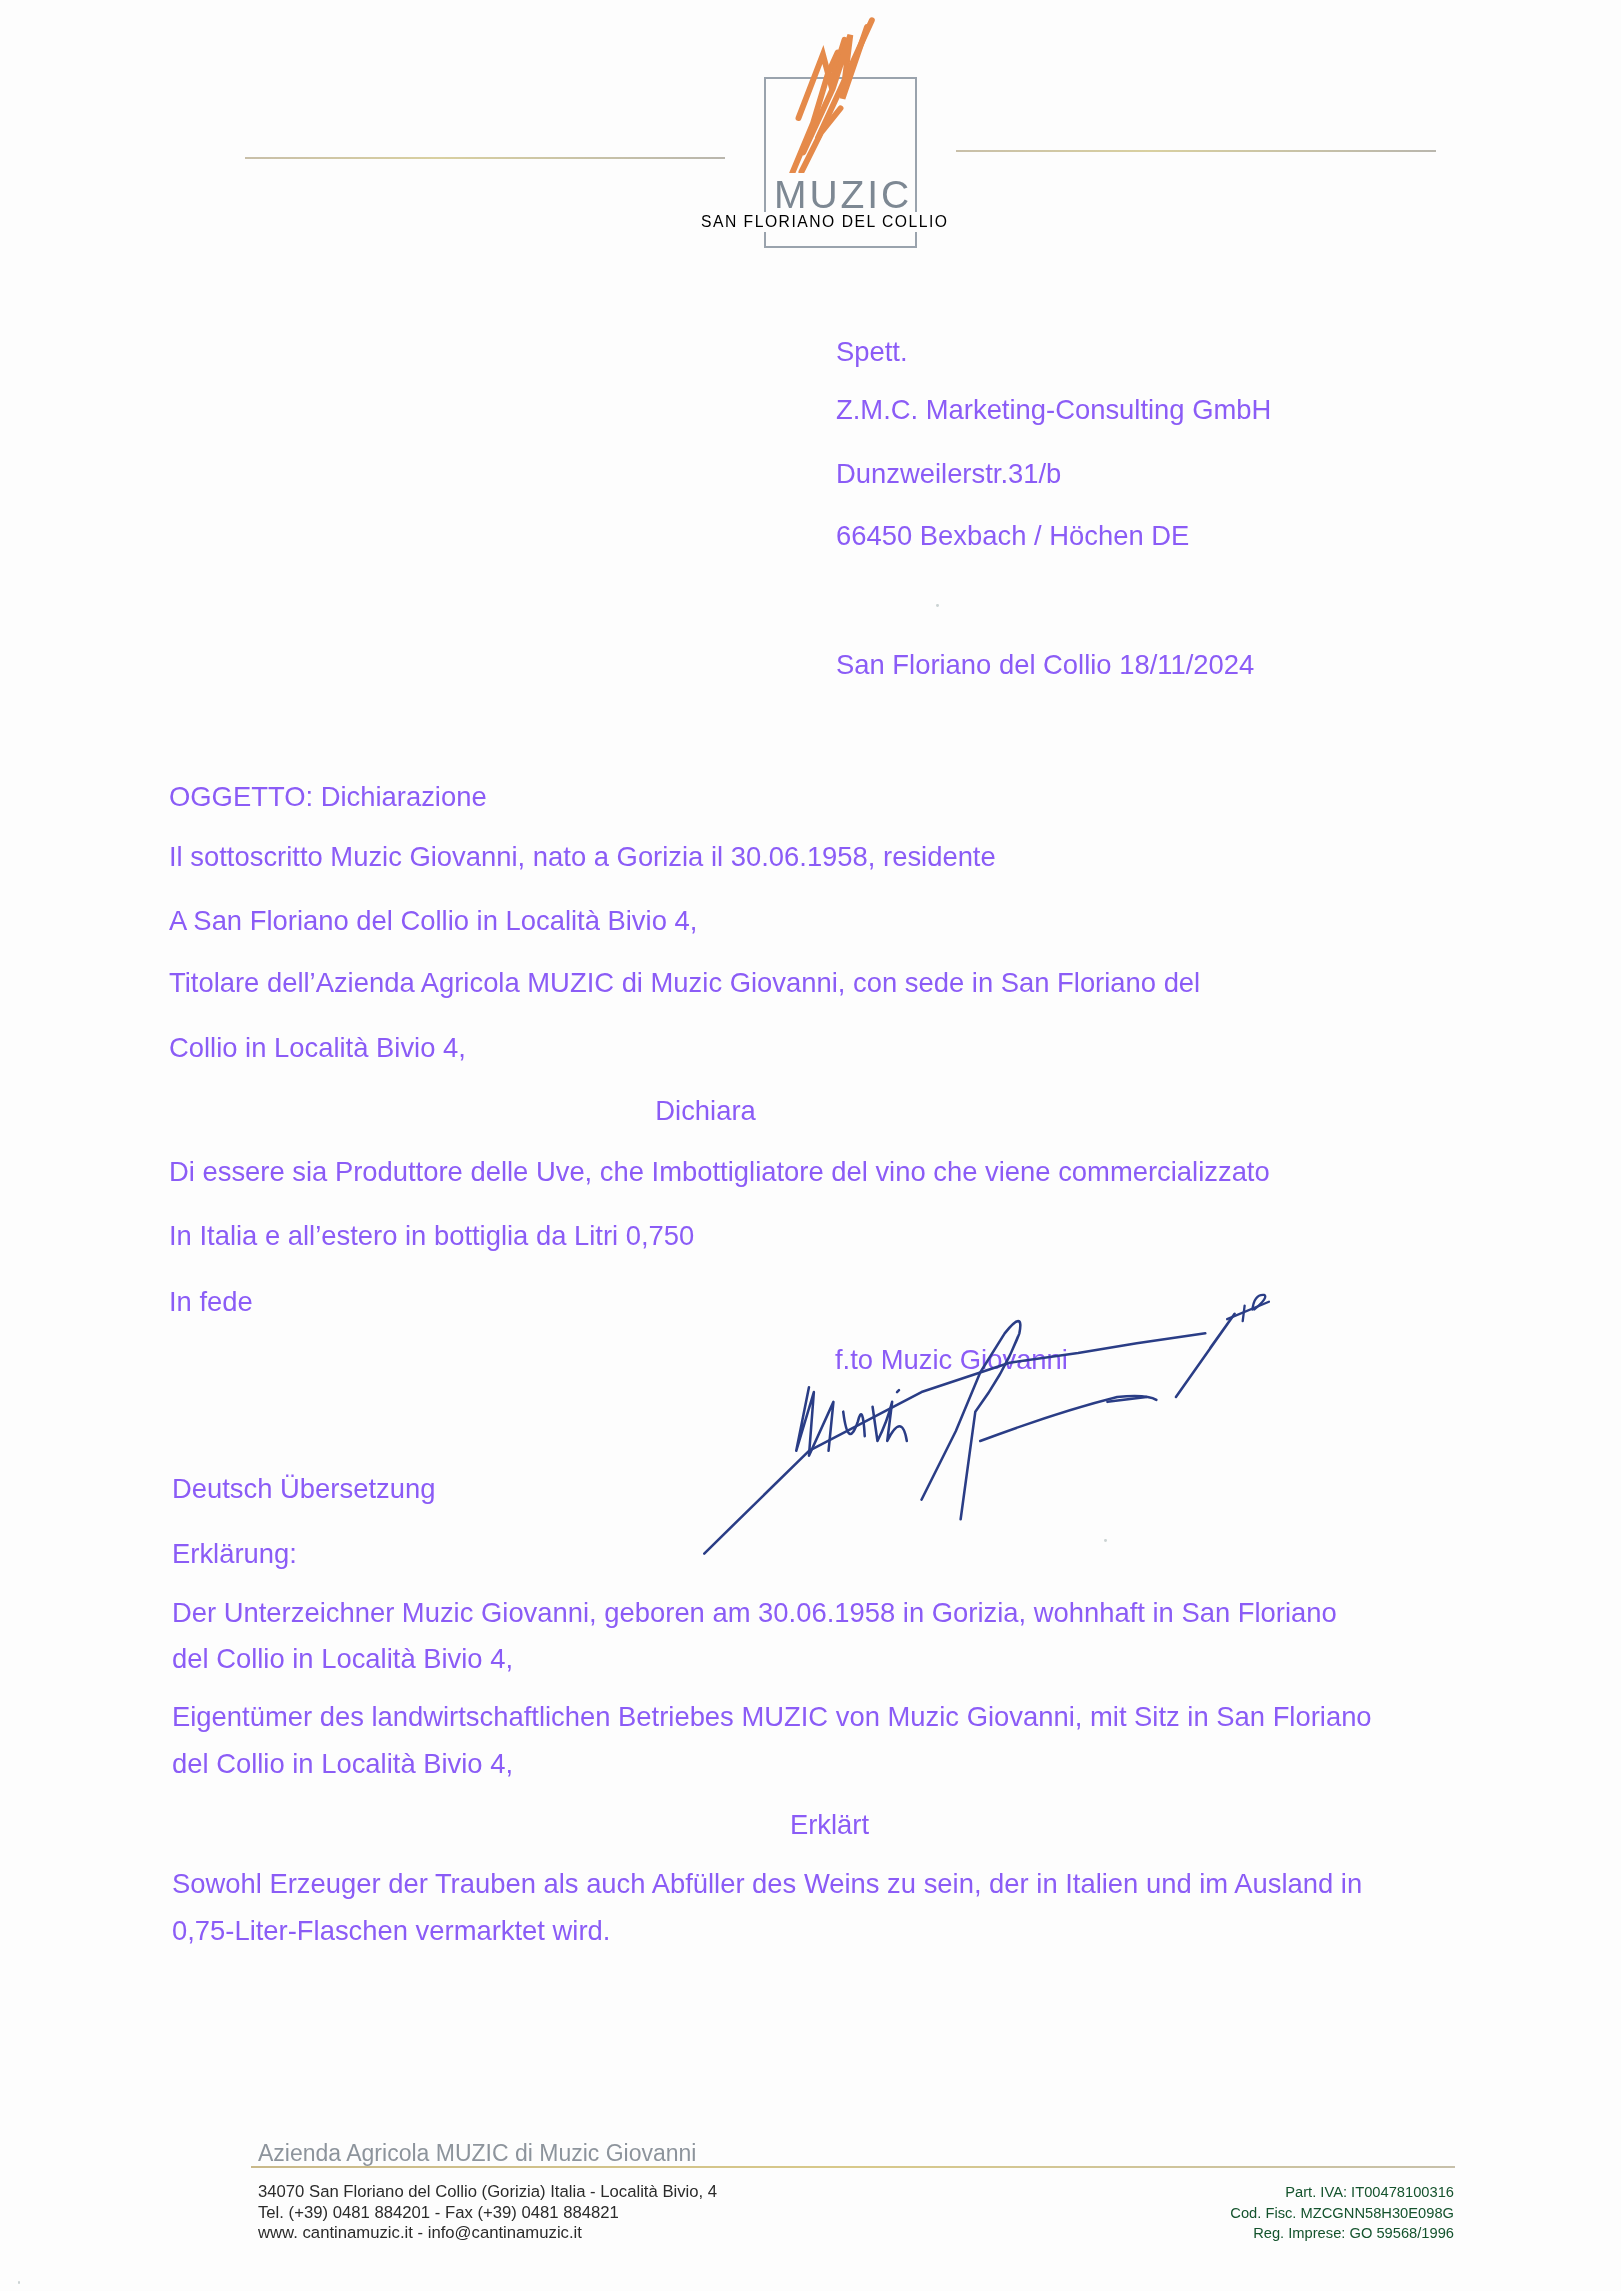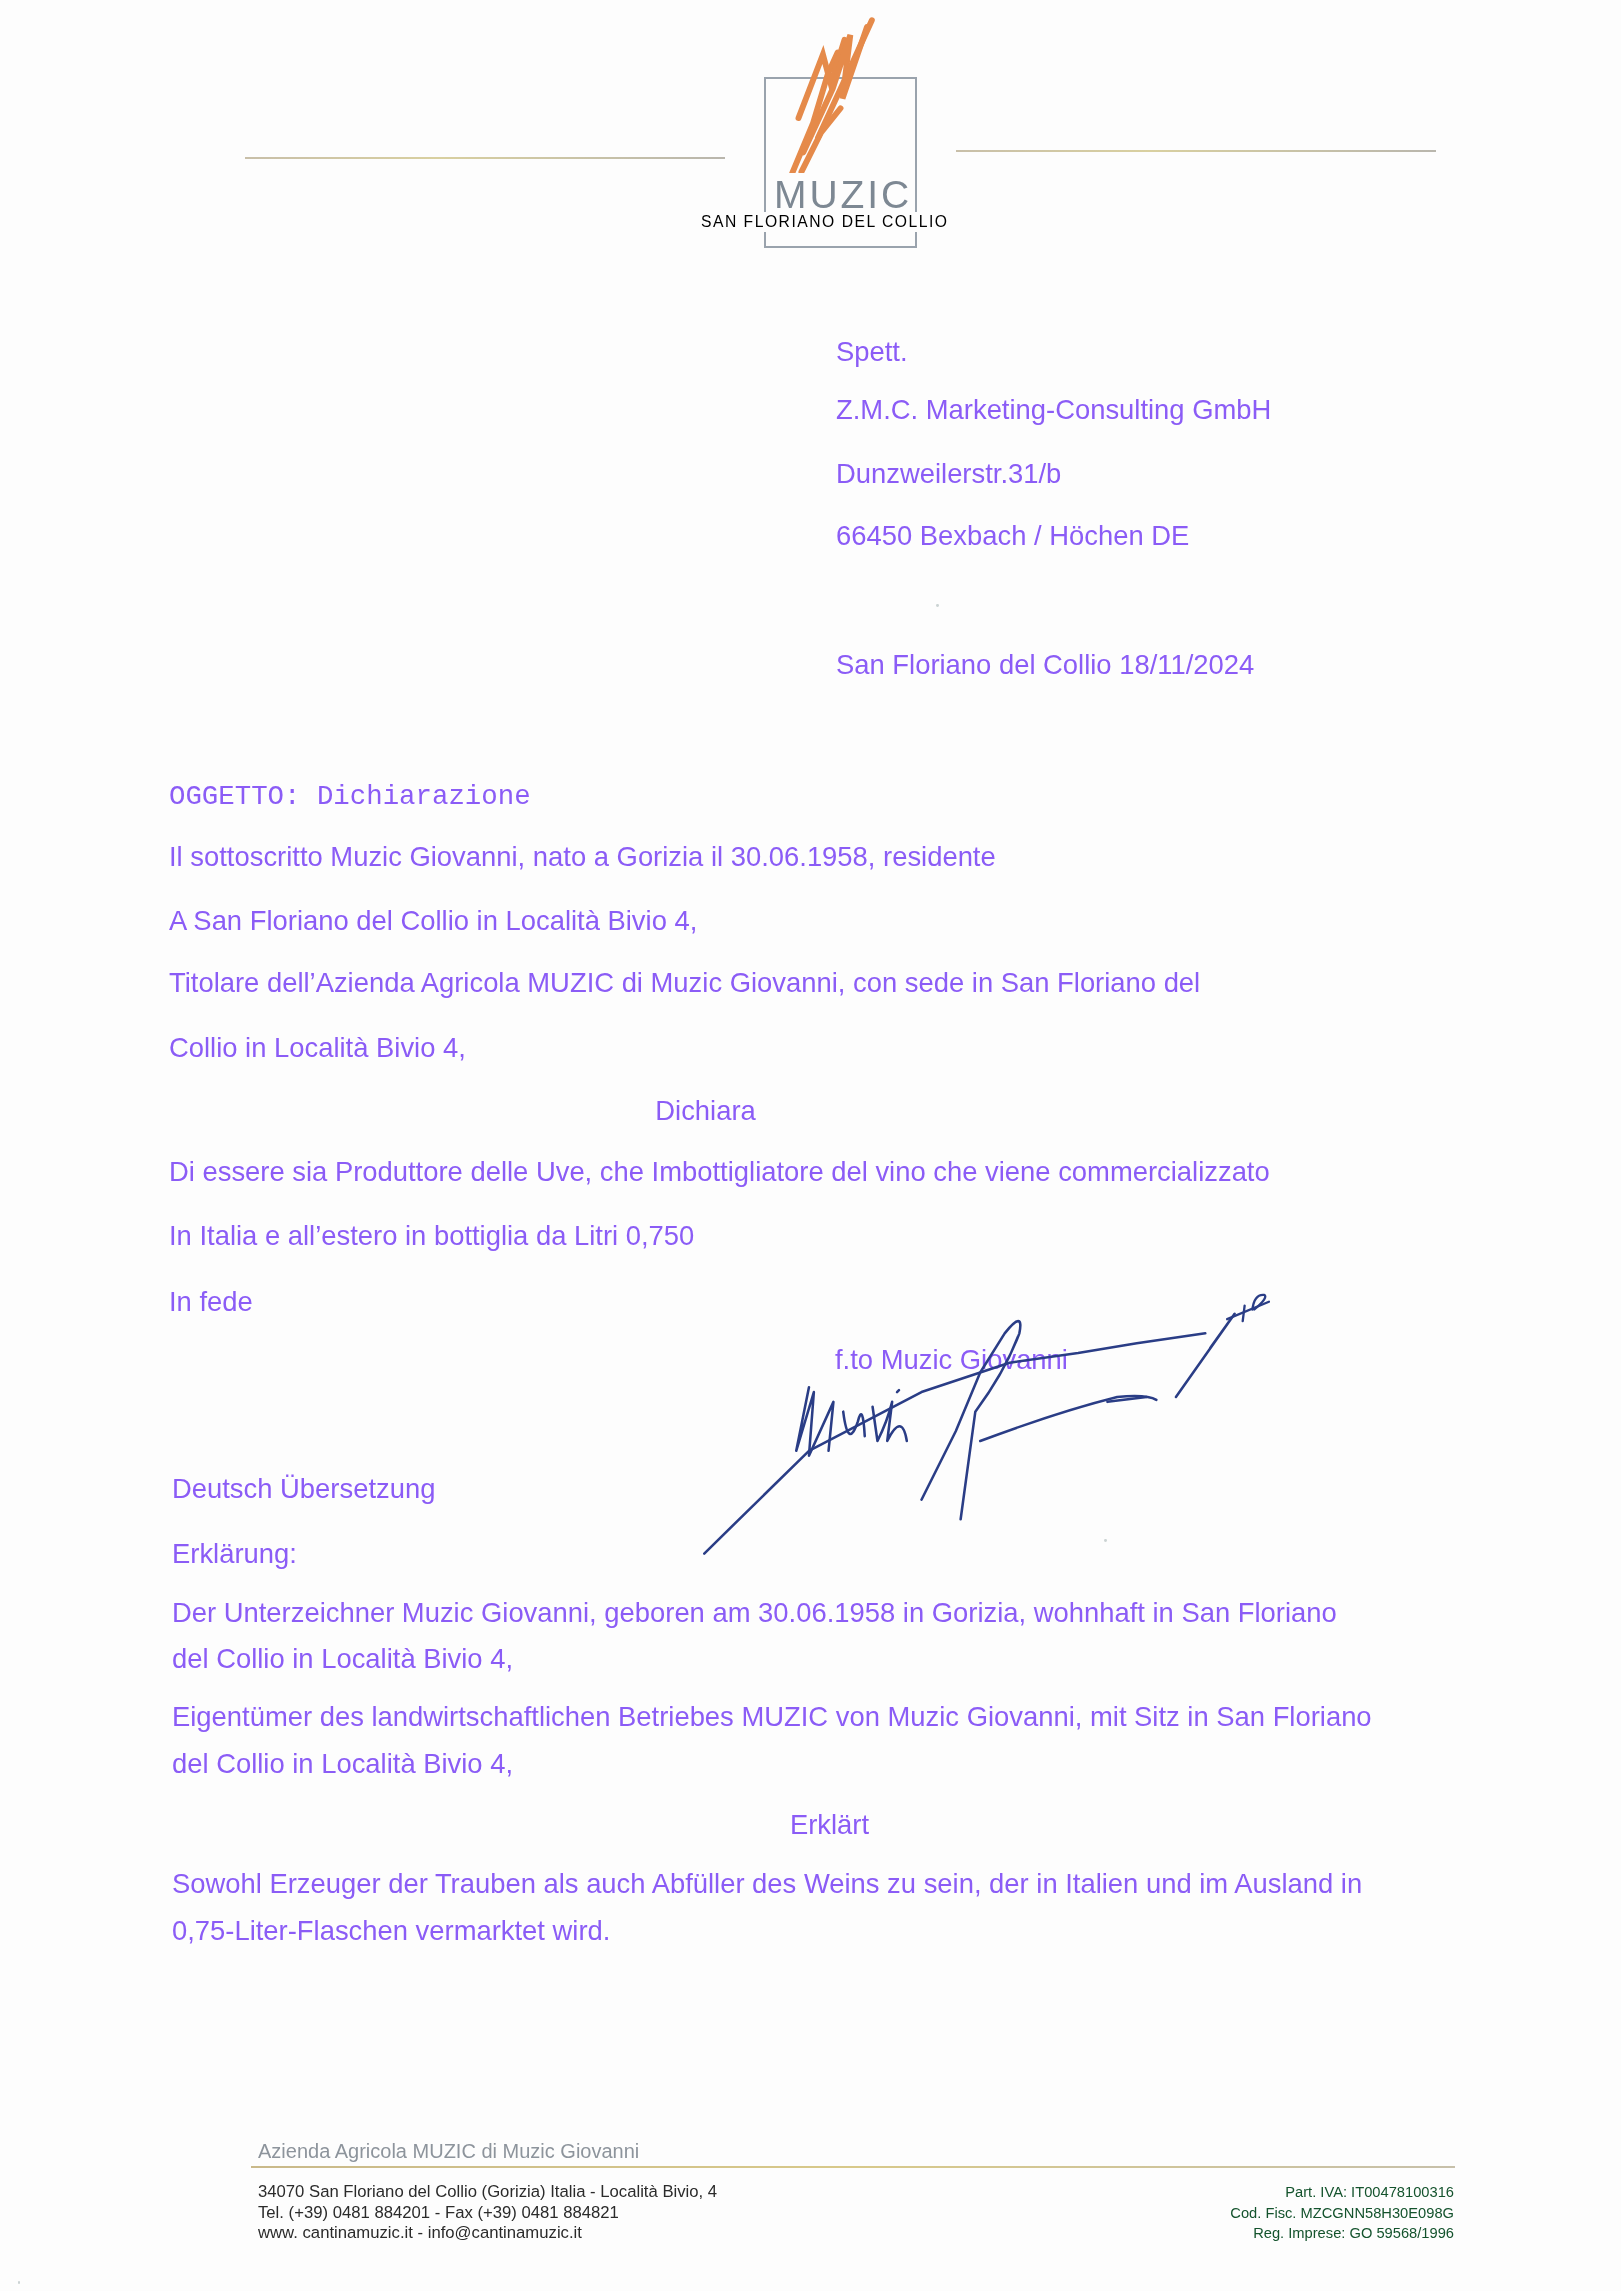--- a/index.html
+++ b/index.html
@@ -85,21 +85,21 @@
       white-space: nowrap;
       color: #8b5cf6;
     }
     .line.center { text-align: center; }
 
     
     .ftr-company {
       position: absolute;
       left: 258px;
       top: 2140px;
-      font-size: 20px;
+      font-size: 23px;
       color: #8d949c;
       white-space: nowrap;
     }
     .ftr-line {
       position: absolute;
       left: 251px;
       top: 2166px;
       width: 1204px;
       height: 2px;
       background: linear-gradient(90deg, #c9b98a, #d8c98a 50%, #c7c0aa);
@@ -164,21 +164,21 @@
 <div class="logo-name">MUZIC</div>
 <div class="logo-sub">SAN FLORIANO DEL COLLIO</div>
 
 <div class="line" style="left:836px; top:335px;">Spett.</div>
 <div class="line" style="left:836px; top:393px;">Z.M.C. Marketing-Consulting GmbH</div>
 <div class="line" style="left:836px; top:457px;">Dunzweilerstr.31/b</div>
 <div class="line" style="left:836px; top:519px;">66450 Bexbach / Höchen DE</div>
 
 <div class="line" style="left:836px; top:648px;">San Floriano del Collio 18/11/2024</div>
 
-<div class="line" style="left:169px; top:780px;font-family:Liberation Mono, monospace;">OGGETTO: Dichiarazione</div>
+<div class="line" style="left:169px; top:780px;">OGGETTO: Dichiarazione</div>
 <div class="line" style="left:169px; top:840px;">Il sottoscritto Muzic Giovanni, nato a Gorizia il 30.06.1958, residente</div>
 <div class="line" style="left:169px; top:904px;">A San Floriano del Collio in Località Bivio 4,</div>
 <div class="line" style="left:169px; top:966px;">Titolare dell’Azienda Agricola MUZIC di Muzic Giovanni, con sede in San Floriano del</div>
 <div class="line" style="left:169px; top:1031px;">Collio in Località Bivio 4,</div>
 
 <div class="line center" style="left:588px; width:235px; top:1094px;">Dichiara</div>
 
 <div class="line" style="left:169px; top:1155px;">Di essere sia Produttore delle Uve, che Imbottigliatore del vino che viene commercializzato</div>
 <div class="line" style="left:169px; top:1219px;">In Italia e all’estero in bottiglia da Litri 0,750</div>
 <div class="line" style="left:169px; top:1285px;">In fede</div>

